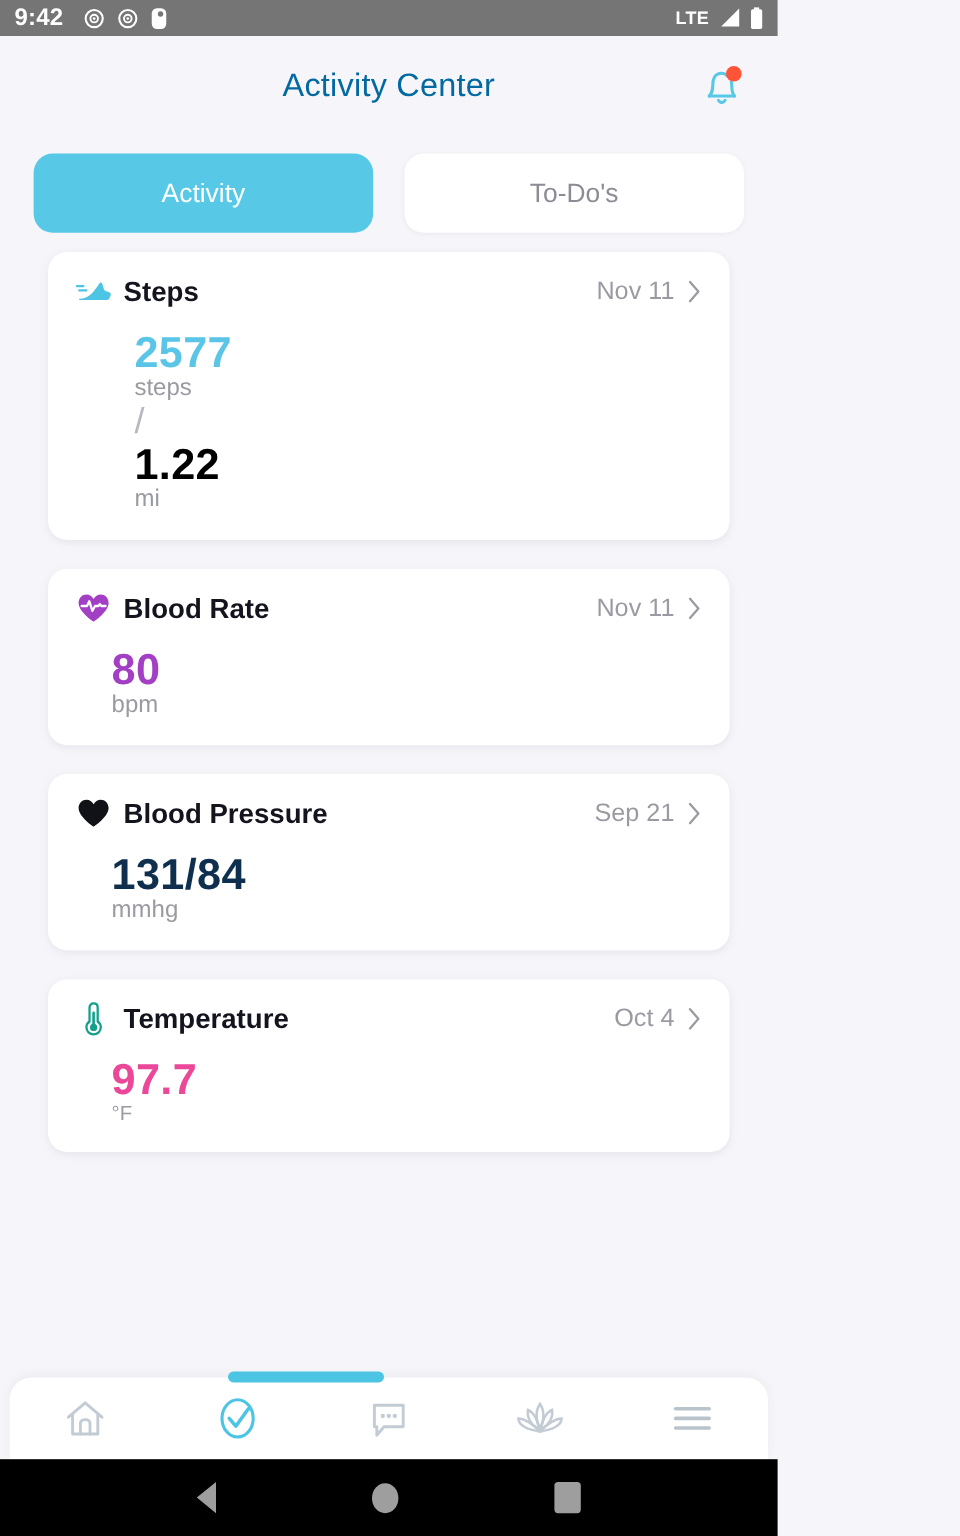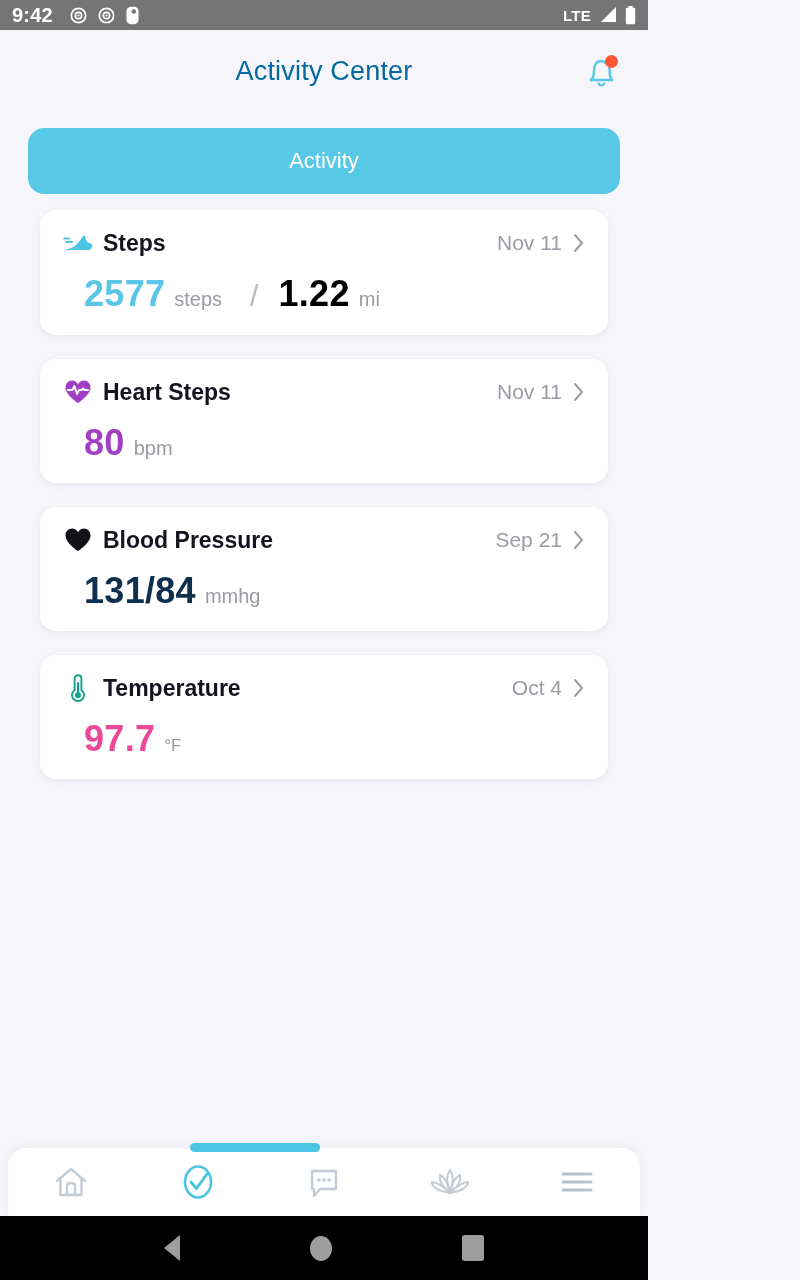--- a/index.html
+++ b/index.html
@@ -52,21 +52,21 @@
   .card {
     background:#ffffff; border-radius:16px; padding:18px 22px 22px 22px;
     box-shadow:0 2px 7px rgba(80,80,120,.10);
   }
   .card-top { display:flex; align-items:center; }
   .card-icon { width:32px; height:30px; display:flex; align-items:center; justify-content:center; margin-right:9px; }
   .card-title { font-size:23px; color:#14141e; font-weight:600; }
   .card-date-wrap { margin-left:auto; display:flex; align-items:center; gap:10px; }
   .card-date { font-size:21px; color:#9a9aa2; }
   .chev { display:block; }
-  .card-value { margin-top:18px; display:flex; align-items:baseline; padding-left:22px; }
+  .card-value { margin-top:18px; display:flex; align-items:baseline; padding-left:22px;flex-direction:column; }
   .big { font-size:36px; font-weight:600; letter-spacing:.3px; line-height:1; }
   .unit { font-size:20px; color:#9a9aa2; margin-left:9px; }
   .unit.sup { font-size:17px; }
   .divider { font-size:30px; color:#b8b8c0; margin:0 20px 0 28px; font-weight:300; }
 
   
   .bottomnav {
     position:absolute; left:8px; right:8px; bottom:64px; height:68px;
     background:#ffffff; border-radius:18px 18px 0 0;
     box-shadow:0 -2px 8px rgba(80,80,120,.07);
@@ -132,20 +132,23 @@
         <path d="M14.6 30.5 C15.2 31.8 16 32.4 17.4 32.4 C18.8 32.4 19.7 31.8 20.3 30.5" fill="none" stroke="#57c9e6" stroke-width="2.4" stroke-linecap="round"></path>
       </svg>
       <span class="bell-dot"></span>
     </div>
   </div>
 
   <div class="tabs">
     <div class="tab active">
       <span>Activity</span>
     </div>
+    <div class="tab inactive">
+      <span>To-Do's</span>
+    </div>
   </div>
 
   <div class="cards">
 
     <div class="card">
       <div class="card-top">
         <span class="card-icon">
           <svg width="30" height="22" viewBox="0 0 30 22">
             <path d="M3 17 C7 17 10.5 15.5 13.5 12.5 C16 10 18 7 19.8 4.2 C20.6 3 21.8 3.2 22.2 4.4 L23.4 8.4 C23.8 9.8 24.8 10.6 26.2 11 L28 11.6 C29.2 12 29.6 13 29.2 14 L28.2 16.6 C27.9 17.5 27 18 26 18 L3 18 Z" fill="#4cc4e4"></path>
             <path d="M1 6.5 L6.5 6.5" stroke="#4cc4e4" stroke-width="1.8" stroke-linecap="round"></path>
@@ -170,21 +173,21 @@
     </div>
 
     <div class="card">
       <div class="card-top">
         <span class="card-icon">
           <svg width="28" height="26" viewBox="0 0 28 26">
             <path d="M14 24 C14 24 1.5 15.8 1.5 8.4 C1.5 4.3 4.6 1.5 8 1.5 C10.6 1.5 12.8 3 14 5.2 C15.2 3 17.4 1.5 20 1.5 C23.4 1.5 26.5 4.3 26.5 8.4 C26.5 15.8 14 24 14 24 Z" fill="#a23fc4"></path>
             <path d="M4 11 L8.5 11 L10.4 7 L13 15 L15.2 11 L18 11 L19.2 9.4 L20.4 11 L24 11" fill="none" stroke="#ffffff" stroke-width="1.9" stroke-linecap="round" stroke-linejoin="round"></path>
           </svg>
         </span>
-        <span class="card-title">Heart Steps</span>
+        <span class="card-title">Blood Rate</span>
         <span class="card-date-wrap">
           <span class="card-date">Nov 11</span>
           <svg class="chev" width="14" height="22" viewBox="0 0 14 22">
             <path d="M3 3 L10 11 L3 19" fill="none" stroke="#9a9aa2" stroke-width="1.9" stroke-linecap="round" stroke-linejoin="round"></path>
           </svg>
         </span>
       </div>
       <div class="card-value">
         <span class="big" style="color:#a23fc4">80</span>
         <span class="unit">bpm</span>

